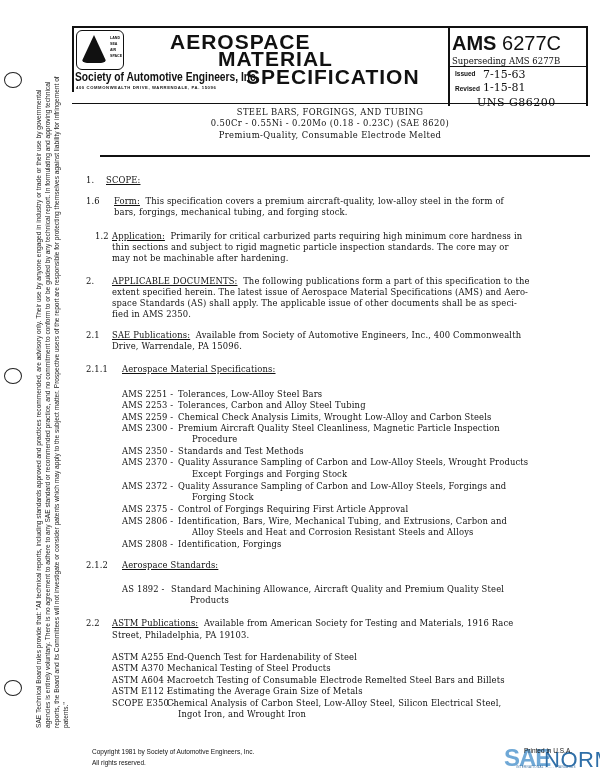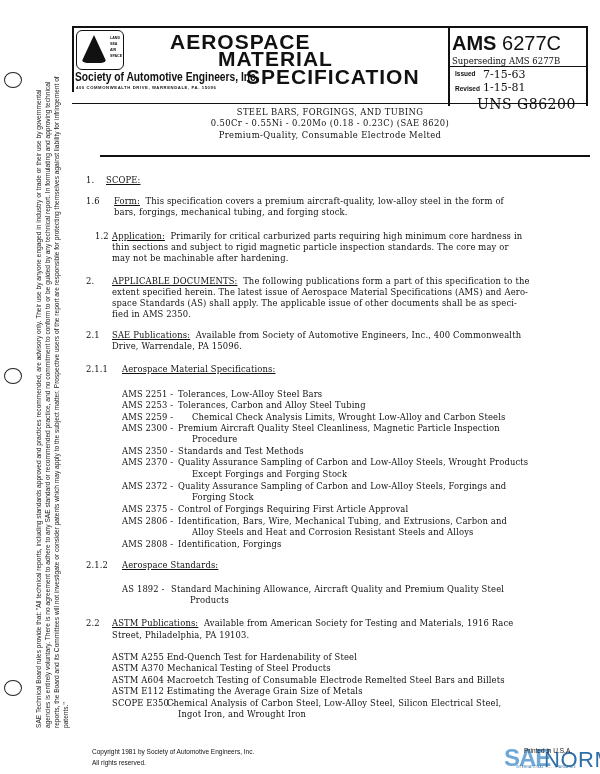--- a/index.html
+++ b/index.html
@@ -15,21 +15,21 @@
   .sae-name { position:absolute; left:75px; top:70px; font-family:"Liberation Sans", sans-serif; font-size:12.5px; font-weight:bold; transform:scaleX(0.82); transform-origin:0 0; white-space:nowrap; }
   .sae-addr { position:absolute; left:76px; top:85px; font-family:"Liberation Sans", sans-serif; font-size:4.2px; font-weight:bold; letter-spacing:0.6px; white-space:nowrap; }
   .right-box { position:absolute; left:448px; top:26px; width:136px; height:78px; border-left:2px solid #111; border-top:2px solid #111; border-right:2px solid #111; }
   .ams-no { position:absolute; left:452px; top:33px; font-family:"Liberation Sans", sans-serif; font-size:20px; line-height:20px; white-space:nowrap; }
   .ams-no b { font-weight:bold; }
   .supersede { position:absolute; left:452px; top:56px; font-size:8.5px; white-space:nowrap; }
   .date-sep { position:absolute; left:448px; top:66px; width:138px; border-top:1.5px solid #111; }
   .date-lbl { position:absolute; left:455px; font-family:"Liberation Sans", sans-serif; font-weight:bold; font-size:6.5px; }
   .date-val { position:absolute; left:483px; font-size:11px; }
   .uns-line { position:absolute; left:72px; top:103px; width:514px; border-top:1.5px solid #111; }
-  .uns { position:absolute; left:477px; top:96px; font-size:14px; letter-spacing:0.5px; }
+  .uns { position:absolute; left:477px; top:96px; font-size:11px; letter-spacing:0.5px; }
   .subtitle { position:absolute; left:100px; width:460px; text-align:center; font-size:8.4px; letter-spacing:0.4px; white-space:nowrap; }
   .rule2 { position:absolute; left:100px; top:155px; width:490px; border-top:2px solid #111; }
   .t { position:absolute; font-size:8.4px; line-height:11px; white-space:nowrap; letter-spacing:0.15px; }
   .u { text-decoration:underline;text-align:center; }
   .footer { position:absolute; font-family:"Liberation Sans", sans-serif; font-size:6.5px; white-space:nowrap; }
   .wm { position:absolute; left:504px; top:744px; width:92px; height:26px; }
   .wm-sae { position:absolute; left:0; top:0; font-family:"Liberation Sans", sans-serif; font-weight:bold; font-size:24px; color:#6fa8d6; letter-spacing:-1px; }
   .wm-norm { position:absolute; left:40px; top:3px; font-family:"Liberation Sans", sans-serif; font-weight:normal; font-size:22px; color:#2f6fa8; letter-spacing:0.5px; }
   .wm-print { position:absolute; left:20px; top:3px; font-family:"Liberation Sans", sans-serif; font-size:6.5px; color:#111; }
   .wm-sub { position:absolute; left:12px; top:21px; font-family:"Liberation Sans", sans-serif; font-size:3px; color:#3a6fa0; letter-spacing:0.3px; }
@@ -100,21 +100,21 @@
 <div class="t" style="left:112px;top:341px">Drive, Warrendale, PA  15096.</div>
 
 <div class="t" style="left:86px;top:364px">2.1.1</div>
 <div class="t u" style="left:122px;top:364px">Aerospace Material Specifications:</div>
 
 <div class="t" style="left:122px;top:389px">AMS 2251 -</div>
 <div class="t" style="left:178px;top:389px">Tolerances, Low-Alloy Steel Bars</div>
 <div class="t" style="left:122px;top:400px">AMS 2253 -</div>
 <div class="t" style="left:178px;top:400px">Tolerances, Carbon and Alloy Steel Tubing</div>
 <div class="t" style="left:122px;top:412px">AMS 2259 -</div>
-<div class="t" style="left:192px;top:412px">Chemical Check Analysis Limits, Wrought Low-Alloy and Carbon Steels</div>
+<div class="t" style="left:178px;top:412px">Chemical Check Analysis Limits, Wrought Low-Alloy and Carbon Steels</div>
 <div class="t" style="left:122px;top:423px">AMS 2300 -</div>
 <div class="t" style="left:178px;top:423px">Premium Aircraft Quality Steel Cleanliness, Magnetic Particle Inspection</div>
 <div class="t" style="left:192px;top:434px">Procedure</div>
 <div class="t" style="left:122px;top:446px">AMS 2350 -</div>
 <div class="t" style="left:178px;top:446px">Standards and Test Methods</div>
 <div class="t" style="left:122px;top:457px">AMS 2370 -</div>
 <div class="t" style="left:178px;top:457px">Quality Assurance Sampling of Carbon and Low-Alloy Steels, Wrought Products</div>
 <div class="t" style="left:192px;top:469px">Except Forgings and Forging Stock</div>
 <div class="t" style="left:122px;top:481px">AMS 2372 -</div>
 <div class="t" style="left:178px;top:481px">Quality Assurance Sampling of Carbon and Low-Alloy Steels, Forgings and</div>

